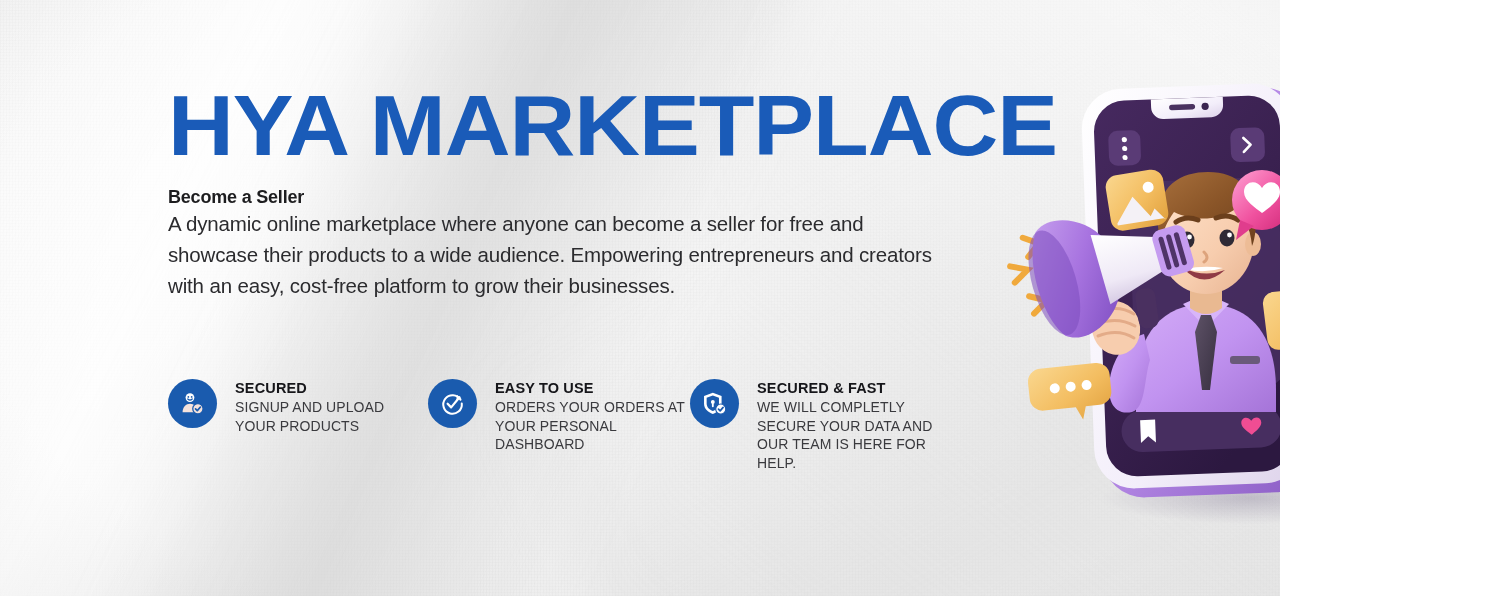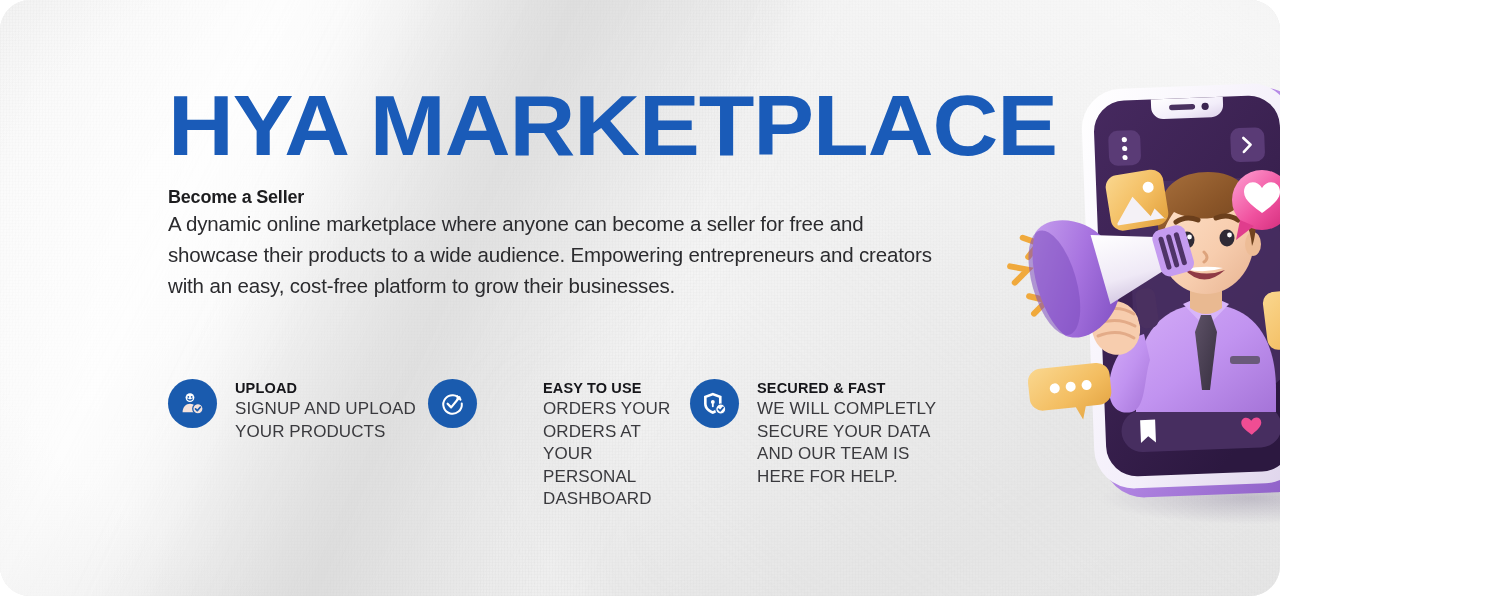--- a/index.html
+++ b/index.html
@@ -6,21 +6,20 @@
   html, body {
     width: 1500px; height: 596px;
     overflow: hidden;
     font-family: "Liberation Sans", sans-serif;
   }
   #banner {
     position: relative;
     width: 1280px; height: 596px;
     background: #f2f2f2;
     overflow: hidden;
-    border-radius: 30px;
   }
   
   .bg-base {
     position: absolute; inset: 0;
     background:
       radial-gradient(ellipse 900px 500px at 22% 38%, #fdfdfd 0%, #f6f6f6 45%, #ededed 100%);
   }
   .bg-weave {
     position: absolute; inset: 0;
     background-image:
@@ -97,38 +96,38 @@
     letter-spacing: -.2px;
   }
 
   
   .features {
     position: absolute; left: 168px; top: 379px;
     display: flex; gap: 0; z-index: 5;
   }
   .feature { display: flex; align-items: flex-start; }
   .feature:nth-child(1) { width: 260px; }
-  .feature:nth-child(2) { width: 262px; gap: 48px; }
+  .feature:nth-child(2) { width: 262px; }
   .feature:nth-child(3) { width: 250px; }
 
   .f-icon {
     width: 49px; height: 49px; flex: 0 0 49px;
     border-radius: 50%;
     background: #1a5bae;
     display: flex; align-items: center; justify-content: center;
     margin-right: 18px;
   }
   .f-icon svg { width: 27px; height: 27px; display: block; }
   .f-text { padding-top: 1px; }
   .f-title {
     font-size: 14.5px; font-weight: 700; color: #16161a;
     letter-spacing: .15px; margin-bottom: 2px;
   }
   .f-desc {
-    font-size: 17px; line-height: 1.33; color: #3a3a3e;
+    font-size: 14px; line-height: 1.33; color: #3a3a3e;
     letter-spacing: .1px;
   }
 
   
   .illus { position: absolute; left: 1040px; top: 60px; width: 460px; height: 470px; z-index: 4; }
   .illus svg { display: block; width: 100%; height: 100%; overflow: visible; }
   .flip180 { transform: rotate(180deg); transform-origin: center; }
 </style>
 </head>
 <body>
@@ -157,21 +156,21 @@
           <circle cx="13" cy="9" r="5.2" fill="#ffffff"></circle>
           <circle cx="11.1" cy="8.2" r="1.05" fill="#1a5bae"></circle>
           <circle cx="15" cy="8.2" r="1.05" fill="#1a5bae"></circle>
           <path d="M10.4 10.6 Q13 13.2 15.7 10.6" stroke="#1a5bae" stroke-width="1.5" stroke-linecap="round" fill="none"></path>
           <path d="M4.2 26.5 C4.2 19.8 8.5 16.2 13 16.2 C17.5 16.2 21.8 19.8 21.8 26.5 Z" fill="#f6e3dc"></path>
           <circle cx="22.4" cy="22.3" r="6.1" fill="#f6e3dc" stroke="#1a5bae" stroke-width="1.5"></circle>
           <path d="M19.6 22.3 L21.7 24.5 L25.4 20.2" stroke="#1a5bae" stroke-width="2" stroke-linecap="round" stroke-linejoin="round" fill="none"></path>
         </svg>
       </div>
       <div class="f-text">
-        <div class="f-title">UPLOAD</div>
+        <div class="f-title">SECURED</div>
         <div class="f-desc">SIGNUP AND UPLOAD YOUR PRODUCTS</div>
       </div>
     </div>
 
     <div class="feature">
       <div class="f-icon">
         <svg viewBox="0 0 32 32" fill="none">
           <path d="M25.5 11.5 A11 11 0 1 0 27 16" stroke="#ffffff" stroke-width="2.4" stroke-linecap="round" fill="none"></path>
           <path d="M21.2 5.6 L26.6 10.0 L20.6 12.2 Z" fill="#ffffff"></path>
           <path d="M10.2 16.2 L14.4 20.6 L24.3 8.6" stroke="#ffffff" stroke-width="2.6" stroke-linecap="round" stroke-linejoin="round" fill="none"></path>

